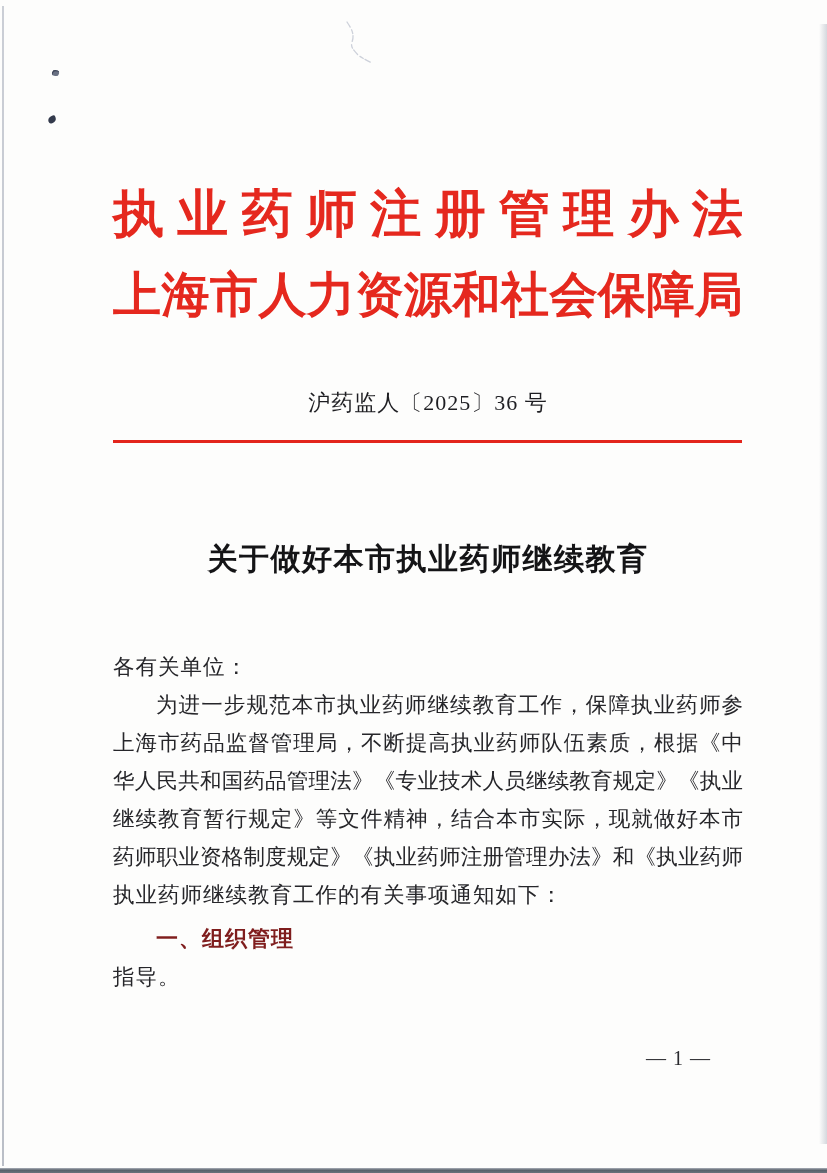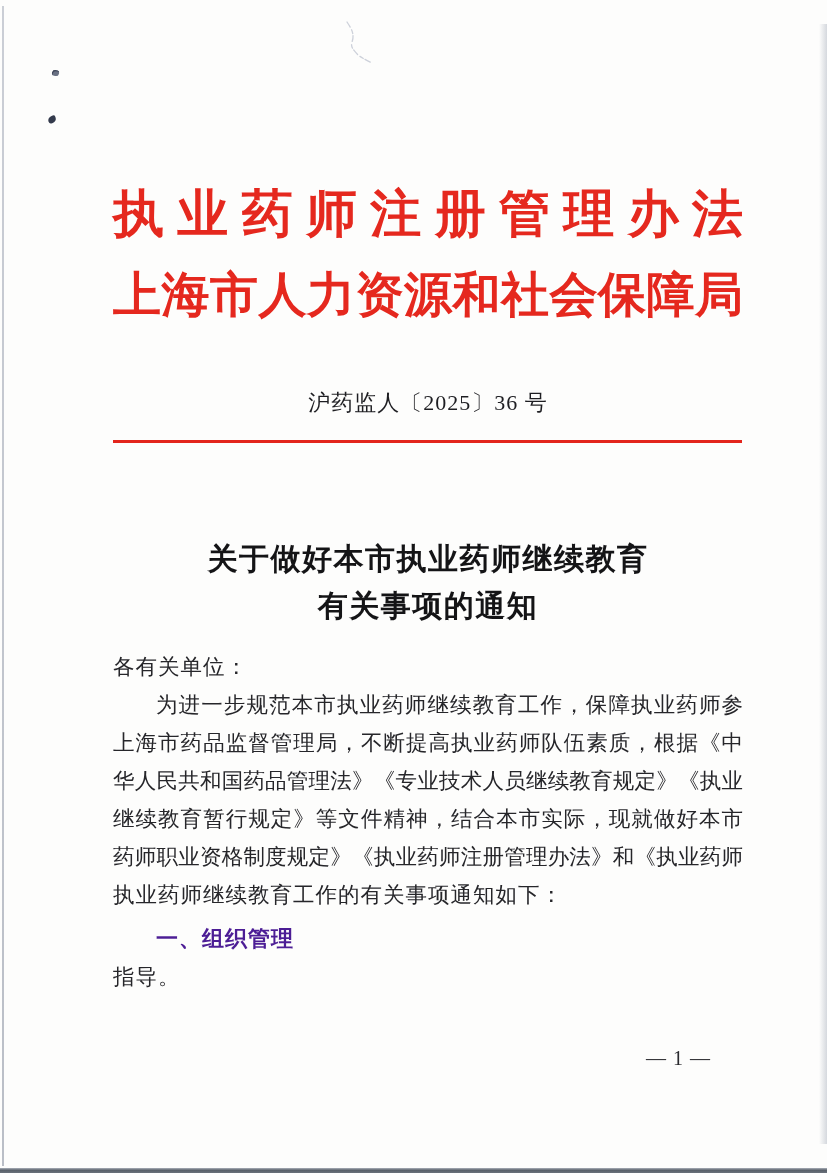--- a/index.html
+++ b/index.html
@@ -44,21 +44,21 @@
     height:38px;line-height:38px;font-size:21.5px;
     letter-spacing:1px;text-align:left;
   }
   .bline.fill{
     text-align:justify;text-align-last:justify;letter-spacing:0;
     text-justify:inter-ideograph;
   }
   .bline.indent{padding-left:43px;}
   .bline.heading{
     font-family:"Liberation Sans","DejaVu Sans",sans-serif;
-    font-weight:700;font-size:22px;color:#4c1d95;margin-top:6px;
+    font-weight:700;font-size:22px;color:#7f1d1d;margin-top:6px;
     letter-spacing:1px;
   }
   .page-number{
     position:absolute;left:113px;top:1044px;width:630px;
     box-sizing:border-box;padding-right:32px;
     text-align:right;font-size:20px;line-height:28px;
     color:#2a2a2e;letter-spacing:1px;
   }
   
   .edge-left{
@@ -93,21 +93,20 @@
   <div class="agency agency1">执业药师注册管理办法</div>
 
   <div class="agency agency2">上海市人力资源和社会保障局</div>
 
   <div class="doc-number">沪药监人〔2025〕36 号</div>
 
   <div class="red-rule"></div>
 
   <div class="title">
     <div>关于做好本市执业药师继续教育</div>
-    <div>有关事项的通知</div>
   </div>
 
   <div class="body-text">
       <div class="bline">各有关单位：</div>
       <div class="bline fill indent">为进一步规范本市执业药师继续教育工作，保障执业药师参</div>
       <div class="bline fill">上海市药品监督管理局，不断提高执业药师队伍素质，根据《中</div>
       <div class="bline fill">华人民共和国药品管理法》《专业技术人员继续教育规定》《执业</div>
       <div class="bline fill">继续教育暂行规定》等文件精神，结合本市实际，现就做好本市</div>
       <div class="bline fill">药师职业资格制度规定》《执业药师注册管理办法》和《执业药师</div>
       <div class="bline">执业药师继续教育工作的有关事项通知如下：</div>

